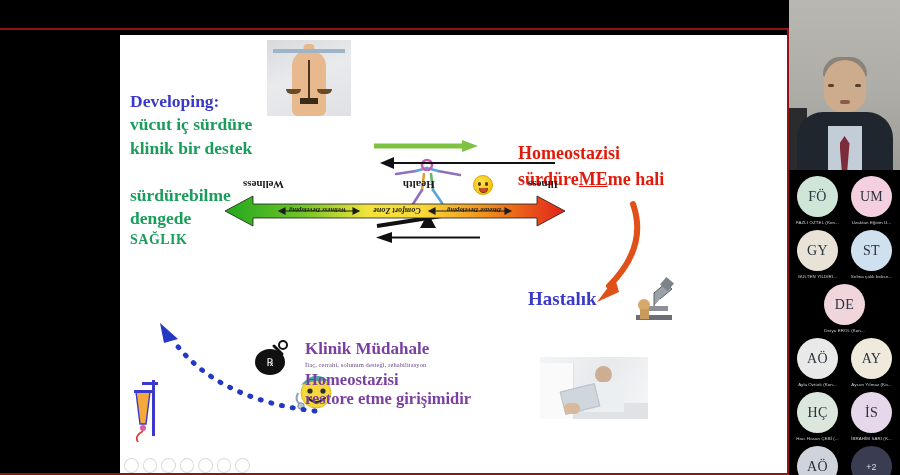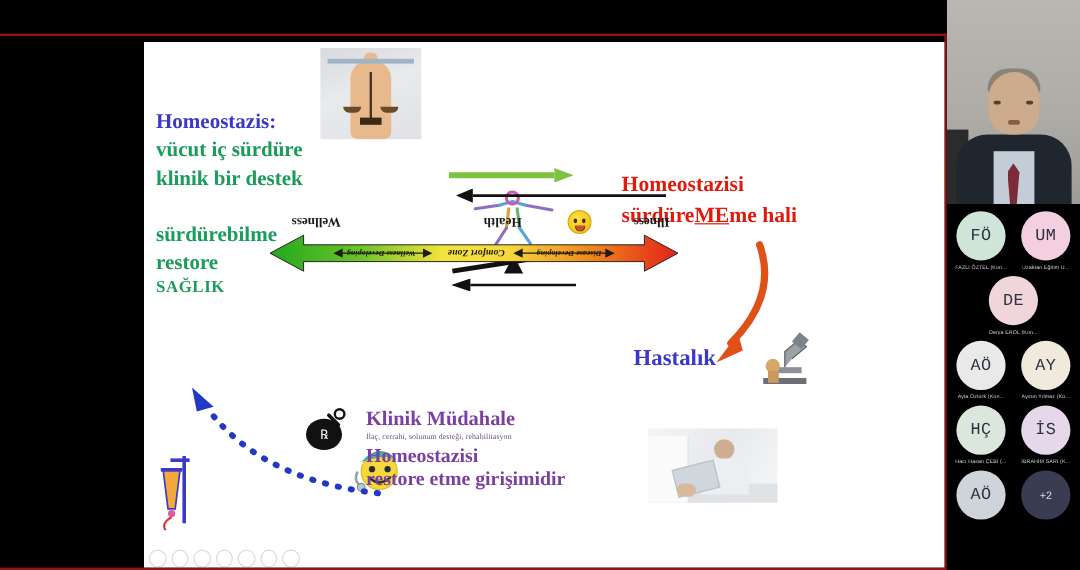--- a/index.html
+++ b/index.html
@@ -249,21 +249,21 @@
   #video-tile .v-tie { position: absolute; left: 50%; bottom: 0; transform: translateX(-50%); width: 10px; height: 34px; background: #7d2a3a; clip-path: polygon(50% 0,100% 22%,78% 100%,22% 100%,0 22%); }
   #video-tile .v-chair { position: absolute; left: 0; bottom: 0; width: 18px; height: 62px; background: #2a2b2d; }
 
   #tile-grid { padding: 6px 3px 0 3px; }
   .tile-row { display: flex; gap: 7px; justify-content: center; margin-bottom: 5px; }
   .ptile { width: 47px; display: flex; flex-direction: column; align-items: center; }
   .avatar {
     width: 41px; height: 41px; border-radius: 50%;
     display: flex; align-items: center; justify-content: center;
     font-size: 14px; color: #2b3240; letter-spacing: .3px;
-    font-family: Liberation Mono, monospace;
+    font-family: Liberation Serif, serif;
   }
   .pname {
     margin-top: 3px; font-size: 4.4px; color: #cfd2d6;
     white-space: nowrap; overflow: hidden; text-overflow: ellipsis;
     max-width: 47px; text-align: center; letter-spacing: .1px;
   }
   .more-badge {
     width: 41px; height: 41px; border-radius: 50%;
     background: #3a3d52; color: #dcdde2;
     display: flex; align-items: center; justify-content: center;
@@ -283,26 +283,26 @@
         <div class="neck"></div>
         <div class="torso"></div>
         <div class="bar"></div>
         <div class="stem"></div>
         <div class="pan l"></div>
         <div class="pan r"></div>
         <div class="base"></div>
       </div>
 
       <div id="homeo-block">
-        <span id="homeo-title">Homeostazis:</span>
+        <span id="homeo-title">Developing:</span>
         <span>vücut iç sürdüre</span><br>
         <span>klinik bir destek</span><br>
         <br>
         <span>sürdürebilme</span><br>
-        <span>restore</span>
+        <span>dengede</span>
         <span id="homeo-saglik">SAĞLIK</span>
       </div>
 
       <div id="seesaw-wrap">
         <svg id="green-arrow-top" viewBox="0 0 104 12">
           <line x1="0" y1="6" x2="88" y2="6" stroke="#7ec242" stroke-width="5"></line>
           <polygon points="88,0 104,6 88,12" fill="#7ec242"></polygon>
         </svg>
         <svg id="seesaw-person" viewBox="0 0 82 52">
           <g stroke-linecap="round" fill="none" stroke-width="2.6">
@@ -472,20 +472,30 @@
             <div class="avatar" style="background: rgb(207, 229, 216);">FÖ</div>
             <div class="pname">FAZLI ÖZTEL (Kon...</div>
           </div>
           <div class="ptile">
             <div class="avatar" style="background: rgb(243, 207, 224);">UM</div>
             <div class="pname">Uzaktan Eğitim U...</div>
           </div>
         </div>
         <div class="tile-row">
           <div class="ptile">
+            <div class="avatar" style="background: rgb(232, 227, 214);">GY</div>
+            <div class="pname">GÜLTEN YILDIRI...</div>
+          </div>
+          <div class="ptile">
+            <div class="avatar" style="background: rgb(207, 224, 239);">ST</div>
+            <div class="pname">Selma çalık bekse...</div>
+          </div>
+        </div>
+        <div class="tile-row">
+          <div class="ptile">
             <div class="avatar" style="background: rgb(240, 213, 218);">DE</div>
             <div class="pname">Derya EROL (Kon...</div>
           </div>
         </div>
         <div class="tile-row">
           <div class="ptile">
             <div class="avatar" style="background: rgb(233, 233, 233);">AÖ</div>
             <div class="pname">Ayla Öztürk (Kon...</div>
           </div>
           <div class="ptile">

